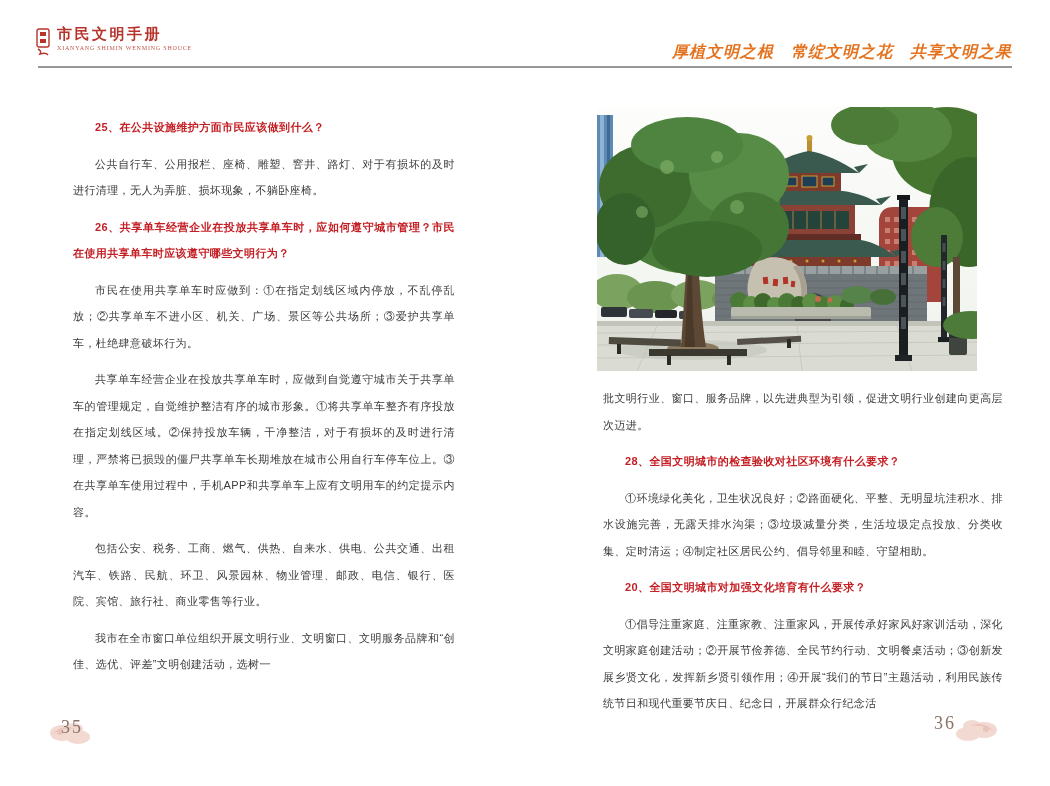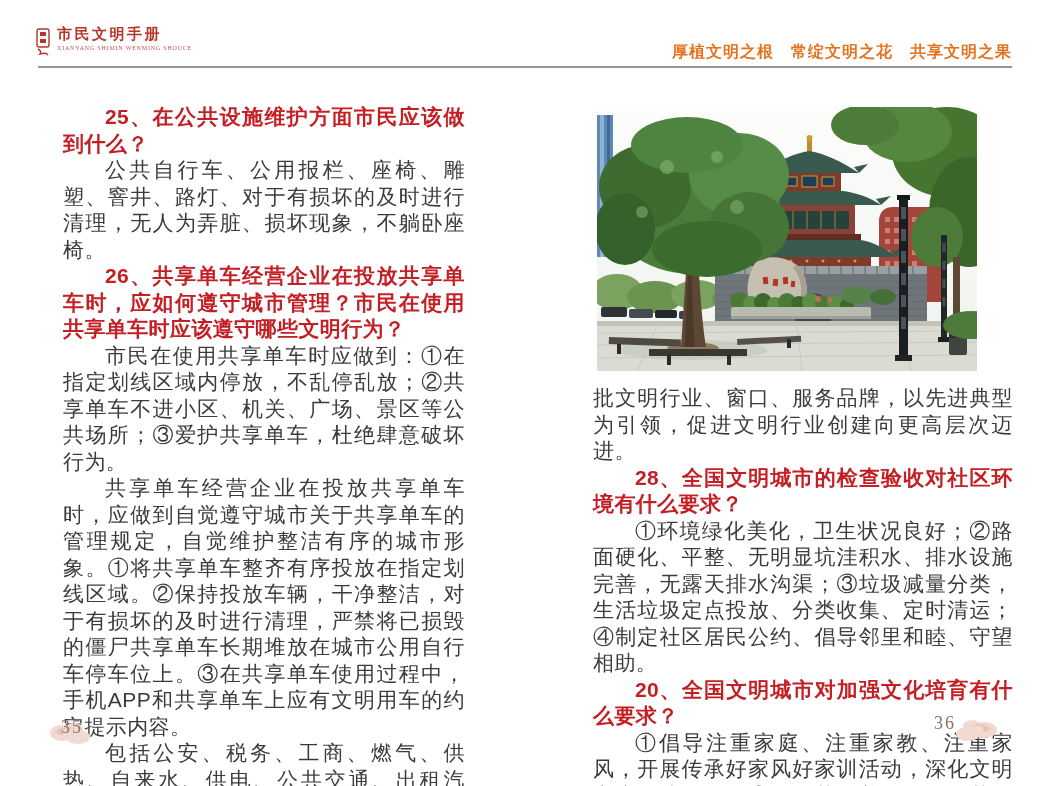--- a/index.html
+++ b/index.html
@@ -15,31 +15,31 @@
   .logo-title{
     color:#b5342c;font-weight:bold;font-size:15px;letter-spacing:2.5px;
     font-family:"Liberation Serif", serif;line-height:17px;
   }
   .logo-sub{
     color:#c05a4f;font-size:6px;letter-spacing:0.8px;margin-top:2px;
     font-family:"Liberation Serif", serif;
   }
   .slogan{
     position:absolute;right:38px;top:42px;color:#e4731f;font-weight:bold;
-    font-size:16px;letter-spacing:1px;
+    font-size:16px;letter-spacing:1px;font-style:italic;
     font-family:"Liberation Serif", serif;
   }
   .header-rule{position:absolute;left:38px;top:66px;width:974px;height:2px;background:#979797;}
 
   
   .col{position:absolute;top:104px;}
   .col-left{left:63px;width:402px;}
   .col-right{left:593px;width:420px;}
   .col p{
-    margin:0;font-size:21px;line-height:26.5px;color:#3b3b3b;
+    margin:10px;font-size:11px;line-height:26.5px;color:#3b3b3b;
     text-align:justify;text-justify:inter-character;text-indent:2em;
     letter-spacing:0.4px;
   }
   .col p.qtitle{color:#c41f24;font-weight:bold;}
   .col p.cont{text-indent:0;}
 
   
   .photo-frame{width:380px;height:264px;margin:3px 0 14px 4px;overflow:hidden;}
   .photo-frame svg{display:block;}
 

